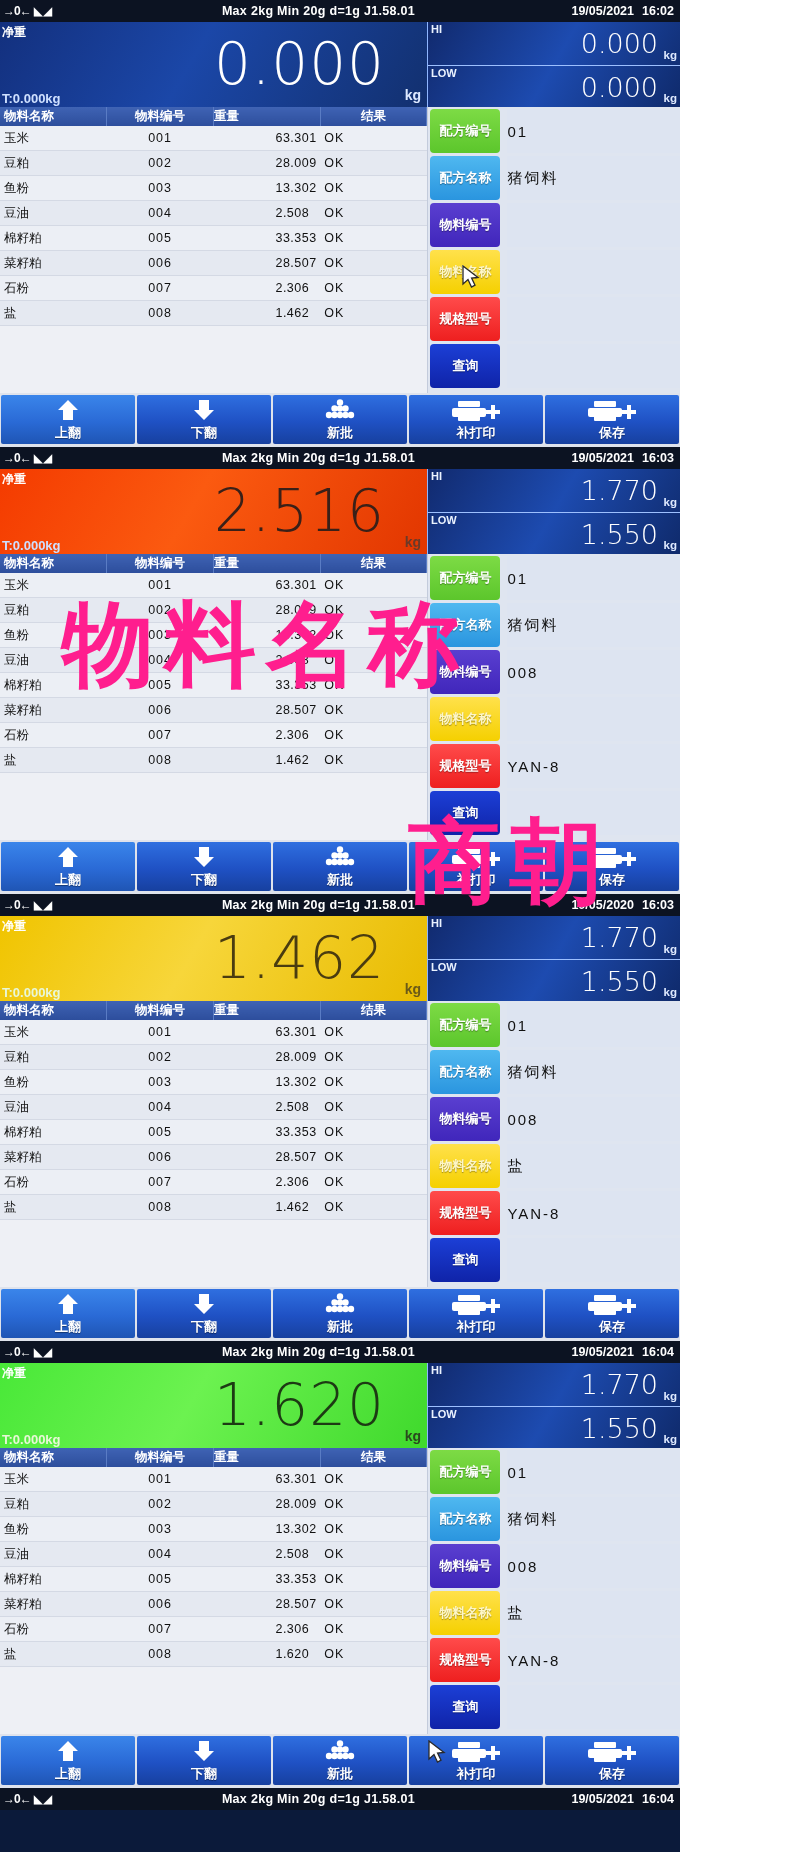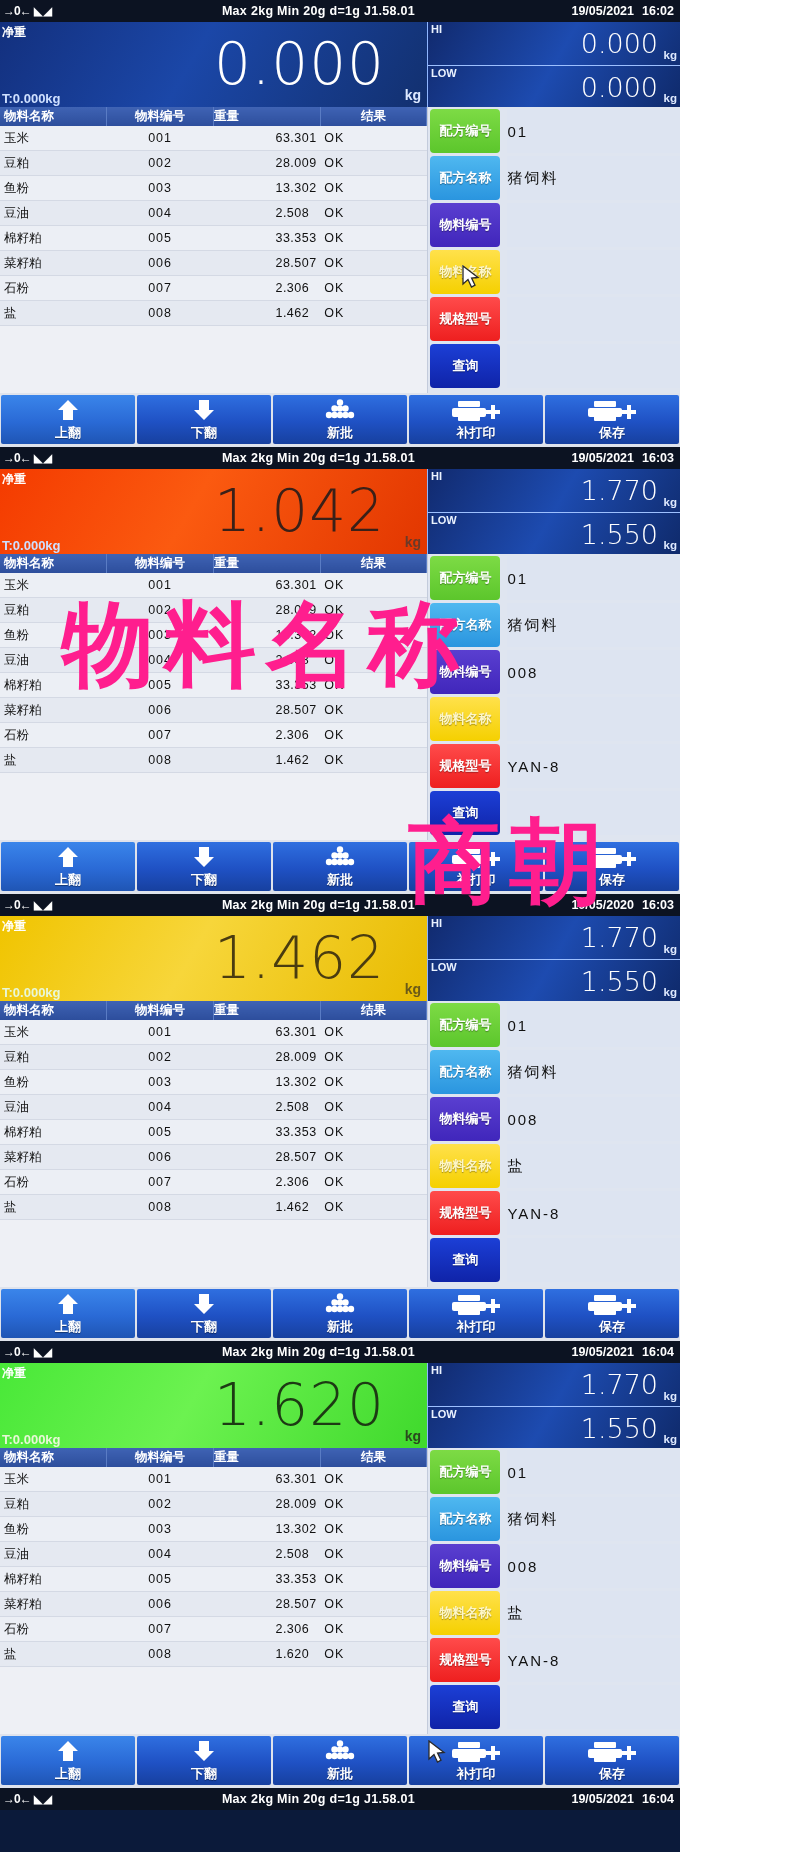--- a/index.html
+++ b/index.html
@@ -297,21 +297,21 @@
           <div class="tb-icons">
             <span class="ico-zero">→0←</span>
             <span class="ico-stab">◣◢</span>
           </div>
           <div class="tb-spec">Max 2kg  Min 20g  d=1g    J1.58.01</div>
           <div class="tb-date"><span class="d">19/05/2021</span><span class="t">16:03</span></div>
         </div>
         <div class="wrap-disp">
           <div class="bigdisp red">
             <div class="net-lbl">净重</div>
-            <div class="bignum">1.042</div>
+            <div class="bignum">2.516</div>
             <div class="bigunit">kg</div>
             <div class="tare-lbl">T:0.000kg</div>
           </div>
           <div class="setpts">
             <div class="sp">
               <div class="sp-lbl">HI</div>
               <div class="sp-val">1.770</div>
               <div class="sp-unit">kg</div>
             </div>
             <div class="sp">

